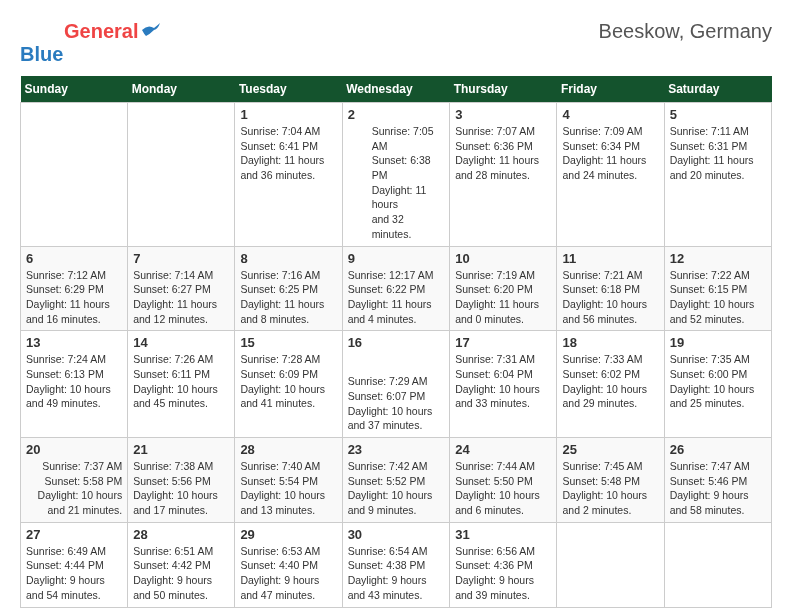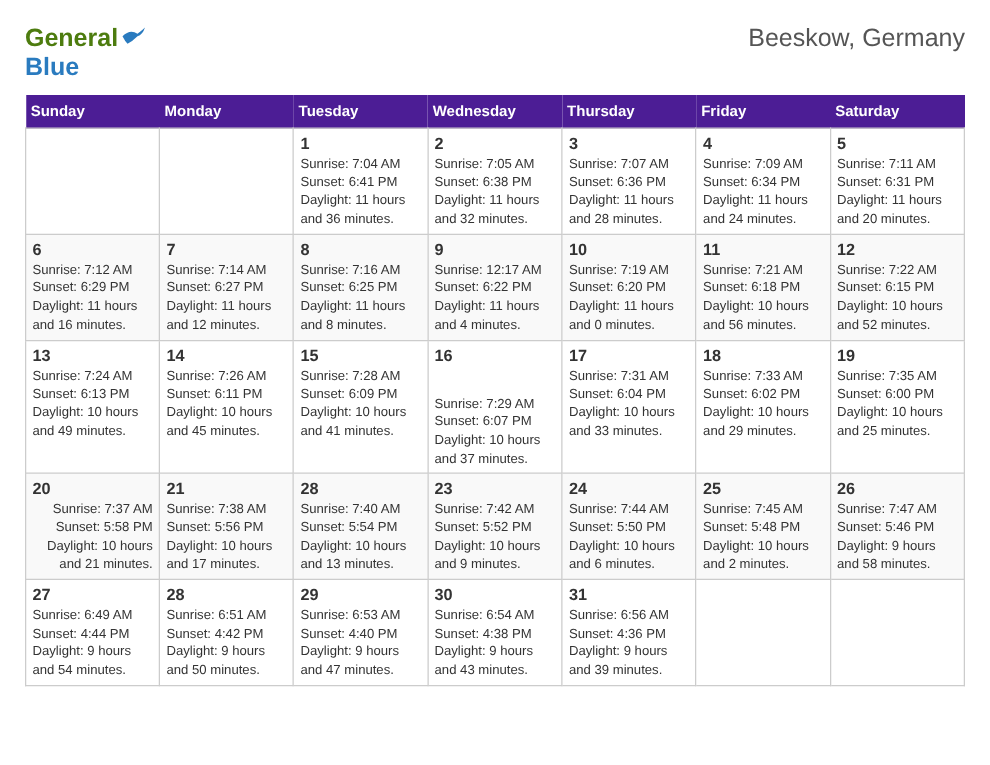--- a/index.html
+++ b/index.html
@@ -28,21 +28,21 @@
     .location {
       font-size: 20px;
       color: #555;
     }
     .calendar {
       width: 100%;
       border-collapse: collapse;
       font-size: 11px;
     }
     .calendar th {
-      background-color: #4c1d95;
+      background-color: #14532d;
       color: #fff;
       padding: 6px 4px;
       text-align: left;
       font-size: 12px;
       font-weight: bold;
     }
     .calendar td {
       border: 1px solid #ccc;
       vertical-align: top;
       padding: 4px 5px;
@@ -76,21 +76,21 @@
       display: flex;
       flex-direction: column;
     }
   </style>
 </head>
 <body>
 
 <div class="header">
   <div class="logo-wrapper">
     <div class="logo-text-group">
-      <span style="font-size:20px;font-weight:bold;color:#4d7c0f;">
+      <span style="font-size:20px;font-weight:bold;color:#ef4444;margin-left:44px;">
         General<span style="display:inline-block;margin-left:2px;">
           <svg width="22" height="16" viewBox="0 0 22 16">
             <path d="M2,8 Q8,2 14,6 Q18,3 20,1 Q18,7 14,8 Q10,12 6,14 Q4,12 2,8Z" fill="#2a7bbf"></path>
           </svg>
         </span>
       </span>
       <span style="font-size:20px;font-weight:bold;color:#2a7bbf;">Blue</span>
     </div>
   </div>
   <div class="title-block">
@@ -117,21 +117,21 @@
         <td class="empty-cell"></td>
         <td>
           <span class="day-number">1</span>
           <div class="day-info" style="white-space: pre-line;">Sunrise: 7:04 AM
 Sunset: 6:41 PM
 Daylight: 11 hours
 and 36 minutes.</div>
         </td>
         <td>
           <span class="day-number">2</span>
-          <div class="day-info" style="white-space: pre-line;">Sunrise: 7:05 AM
+          <div class="day-info" style="white-space: pre-line; margin-left: 24px;">Sunrise: 7:05 AM
 Sunset: 6:38 PM
 Daylight: 11 hours
 and 32 minutes.</div>
         </td>
         <td>
           <span class="day-number">3</span>
           <div class="day-info" style="white-space: pre-line;">Sunrise: 7:07 AM
 Sunset: 6:36 PM
 Daylight: 11 hours
 and 28 minutes.</div>

